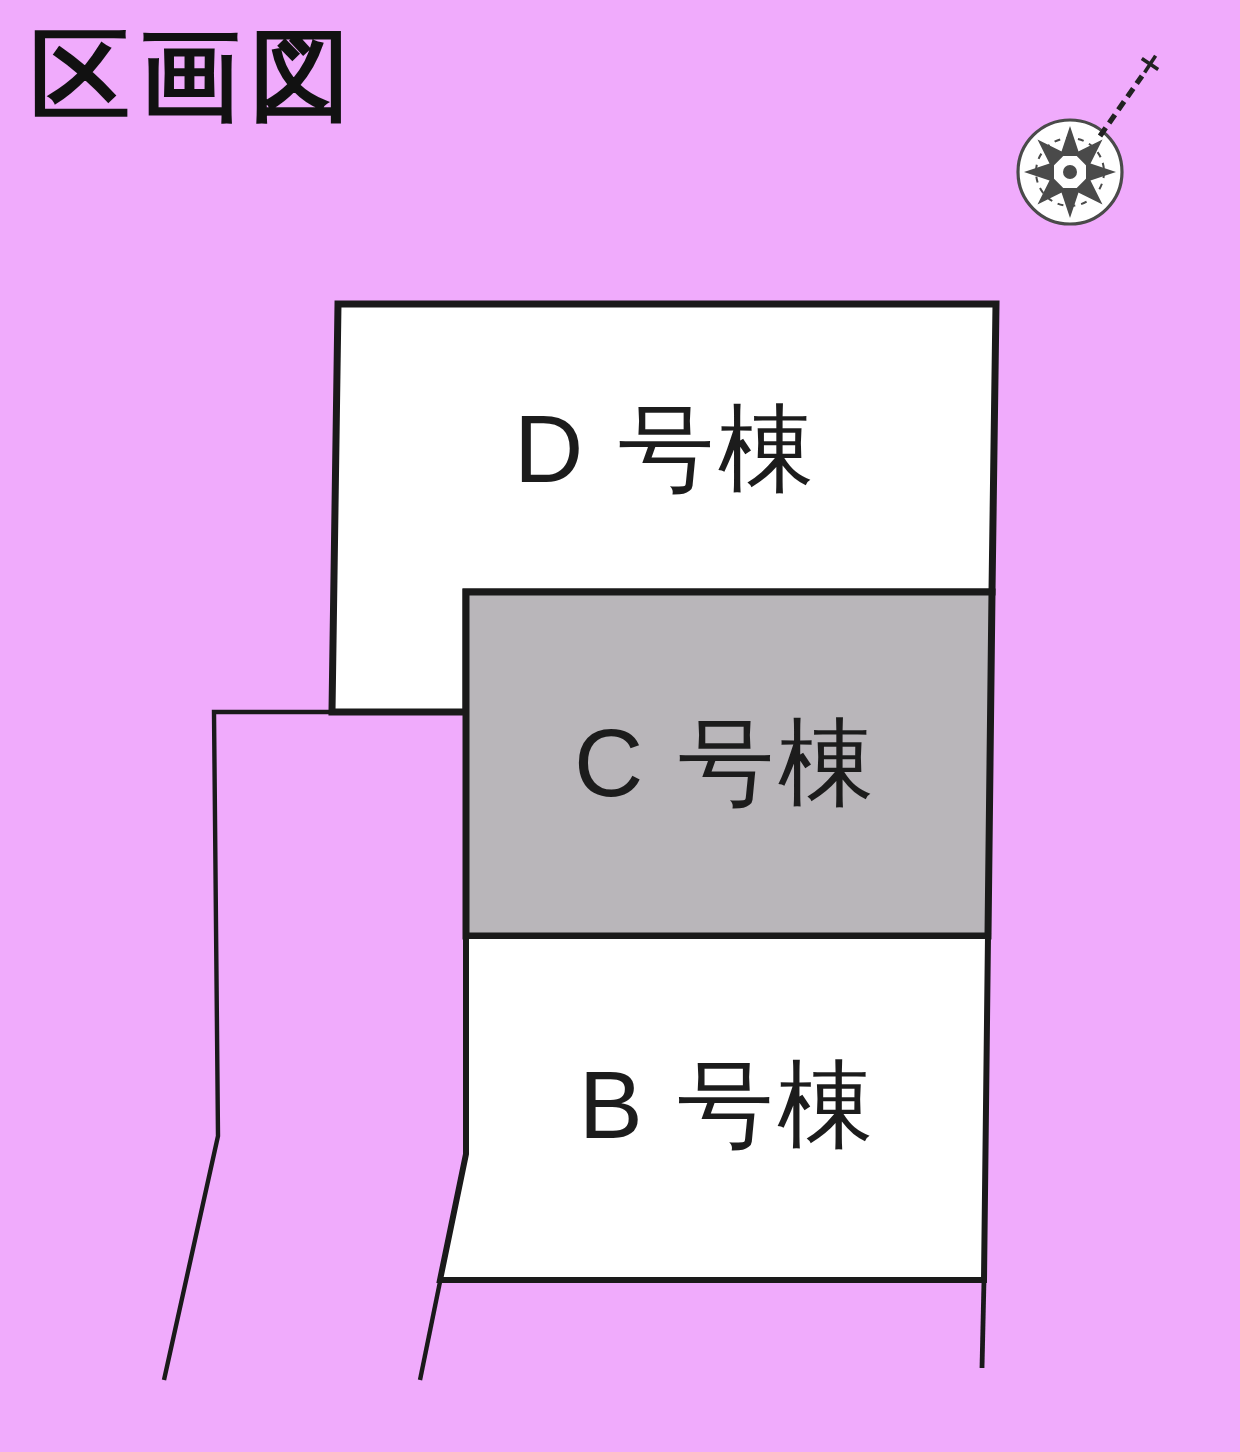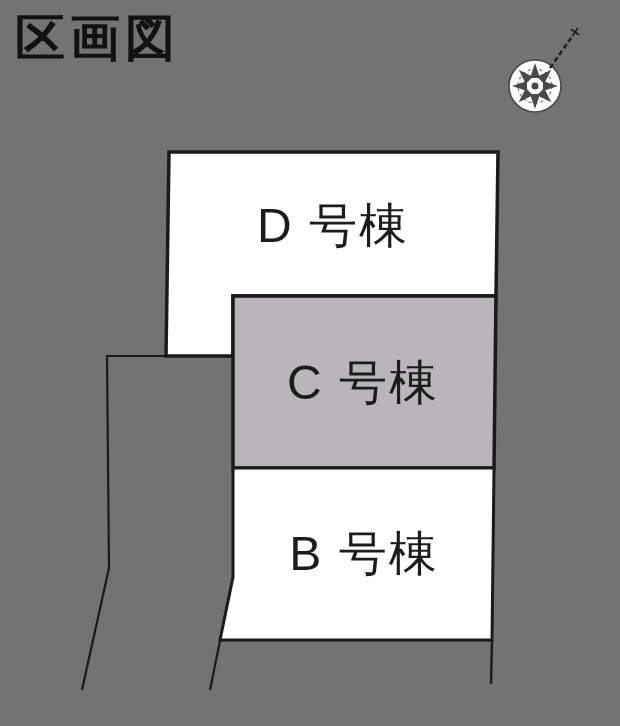--- a/index.html
+++ b/index.html
@@ -4,21 +4,21 @@
 <style>
   html, body {
     margin: 0;
     padding: 0;
     background: #ffffff;
   }
   .stage {
     position: relative;
     width: 620px;
     height: 726px;
-    background: #737373;
+    background: #f0abfc;
     overflow: hidden;
     font-family: "Liberation Sans", "DejaVu Sans", sans-serif;
   }
   .diagram-svg {
     position: absolute;
     left: 0;
     top: 0;
     width: 620px;
     height: 726px;
   }

